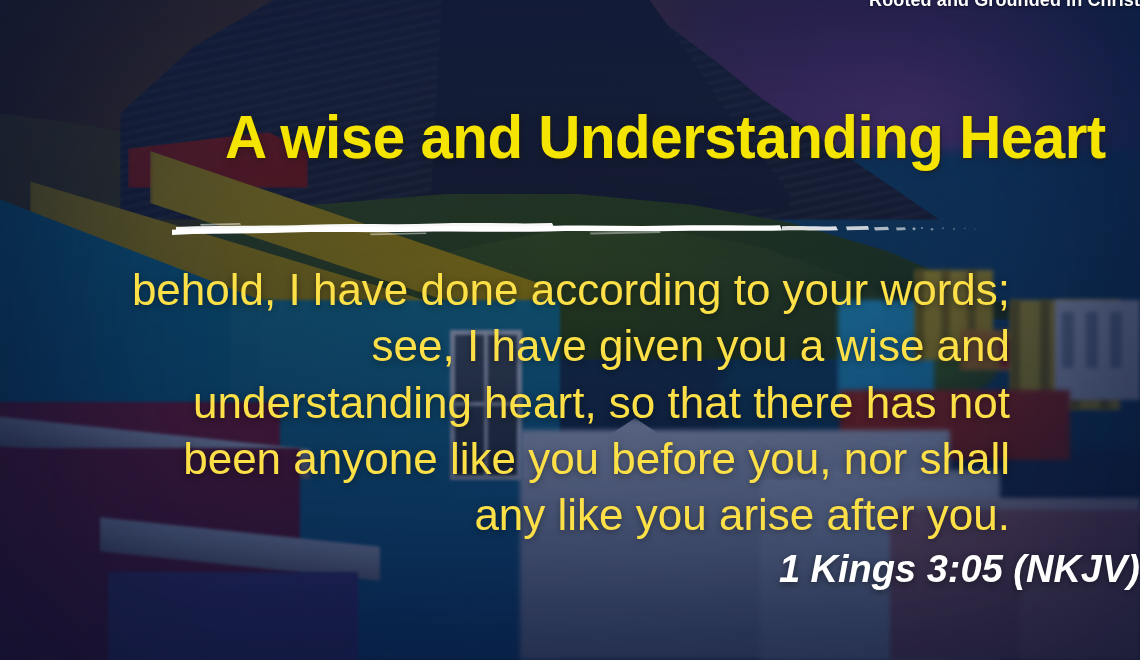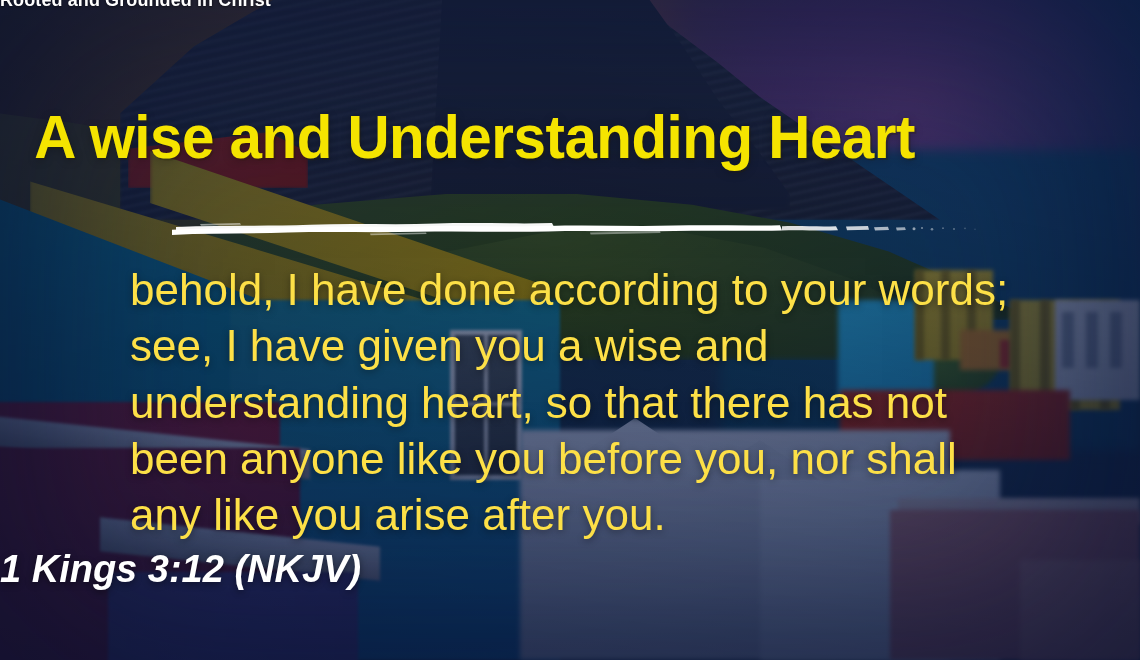--- a/index.html
+++ b/index.html
@@ -344,21 +344,21 @@
   }
   .vignette {
     position: absolute; inset: 0;
     box-shadow: inset 0 0 180px 60px rgba(6,16,44,0.45);
   }
 
   
   .content {
     position: absolute;
     inset: 0;
-    text-align: left;
+    text-align: right;
     padding-left: 40px;
   }
 
   .kicker {
     position: absolute;
     left: 0; right: 0;
     top: -10px;
     font-size: 18px;
     font-weight: bold;
     color: #ffffff;
@@ -508,15 +508,15 @@
           <circle cx="805" cy="11.3" r="0.7" opacity="0.18"></circle>
           <path d="M30,6.0 l40,-1.0 l1,1.7 l-40,1.1 Z" opacity="0.5"></path>
           <path d="M200,15.6 l56,-1.2 l0.6,1.6 l-56,1.3 Z" opacity="0.45"></path>
           <path d="M420,14.6 l70,-1.3 l0.6,1.7 l-70,1.4 Z" opacity="0.4"></path>
         </g>
       </svg>
     </div>
 
     <div class="quote">behold, I have done according to your words; see, I have given you a wise and understanding heart, so that there has not been anyone like you before you, nor shall any like you arise after you.</div>
 
-    <div class="ref">1 Kings 3:12 (NKJV)</div>
+    <div class="ref">1 Kings 3:05 (NKJV)</div>
   </div>
 </div>
 
 </body></html>

